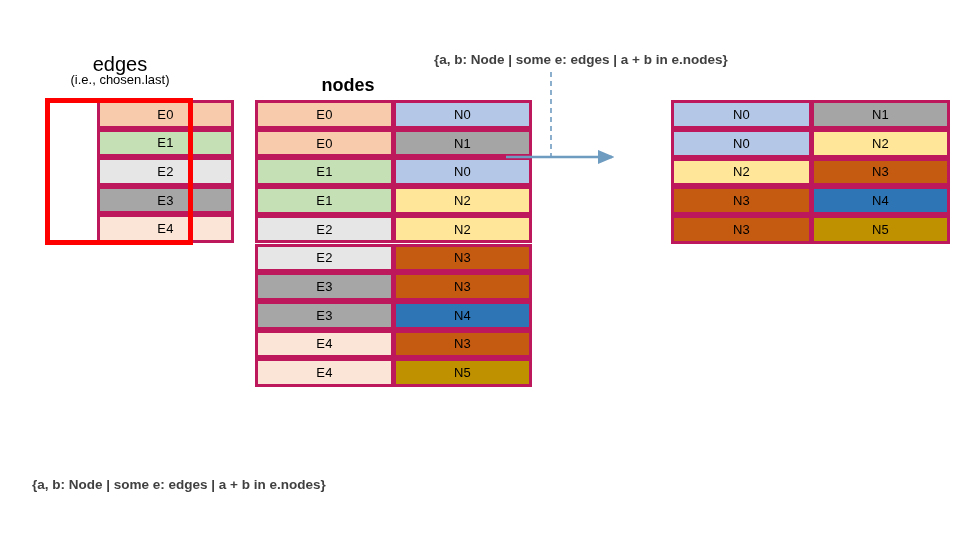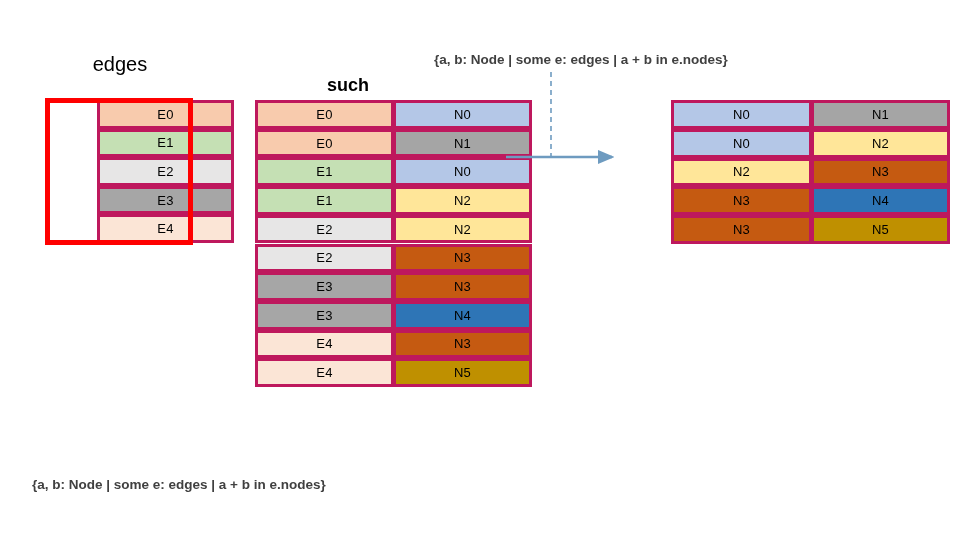--- a/index.html
+++ b/index.html
@@ -94,22 +94,23 @@
   }
 </style>
 </head>
 <body>
 
 <div class="stage">
 
   <div class="formula" style="left:434px; top:52px;">{a, b: Node | some e: edges | a + b in e.nodes}</div>
 
   <div class="caption caption-bold" style="left:40px; top:52px; width:160px;">edges</div>
-
-  <div class="caption caption-nodes" style="left:286px; top:74px; width:124px;">such</div>
+  <div class="caption caption-reg" style="left:30px; top:72px; width:180px;">(i.e., chosen.last)</div>
+
+  <div class="caption caption-nodes" style="left:286px; top:74px; width:124px;">nodes</div>
 
   <div id="edges-table-host">
       <div>
         <div class="cell" style="left: 51px; top: 100px; width: 137px; height: 28.6px; background: rgb(248, 203, 173);">E0</div>
       </div>
       <div>
         <div class="cell" style="left: 51px; top: 128.6px; width: 137px; height: 28.6px; background: rgb(197, 224, 180);">E1</div>
       </div>
       <div>
         <div class="cell" style="left: 51px; top: 157.2px; width: 137px; height: 28.6px; background: rgb(231, 230, 230);">E2</div>

